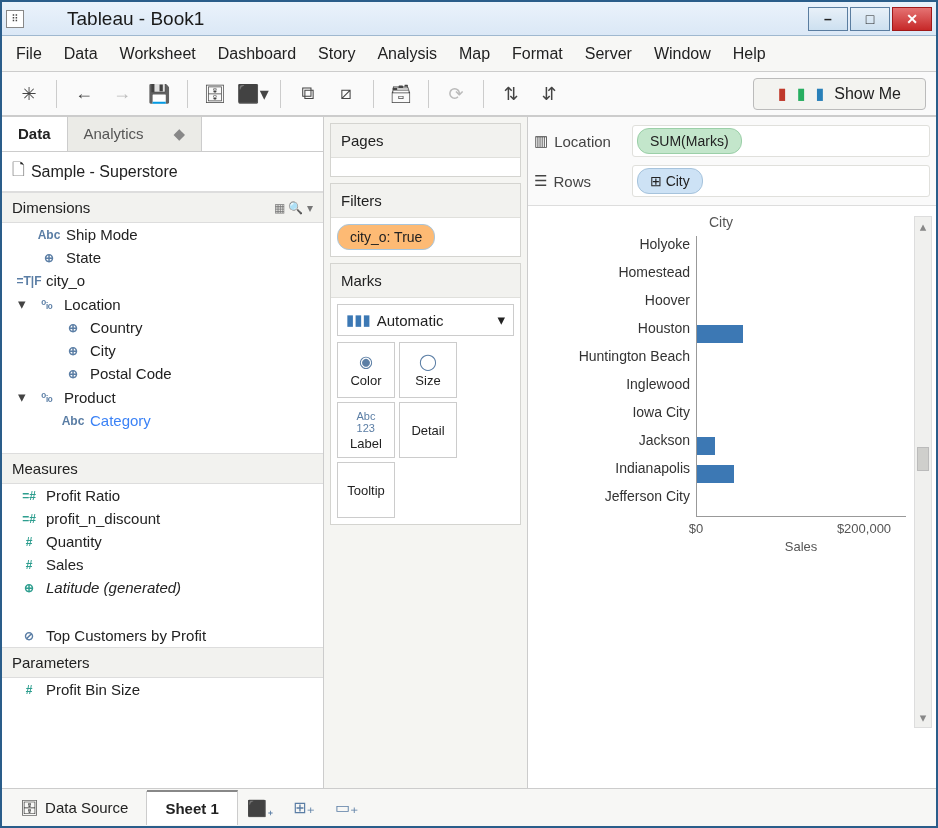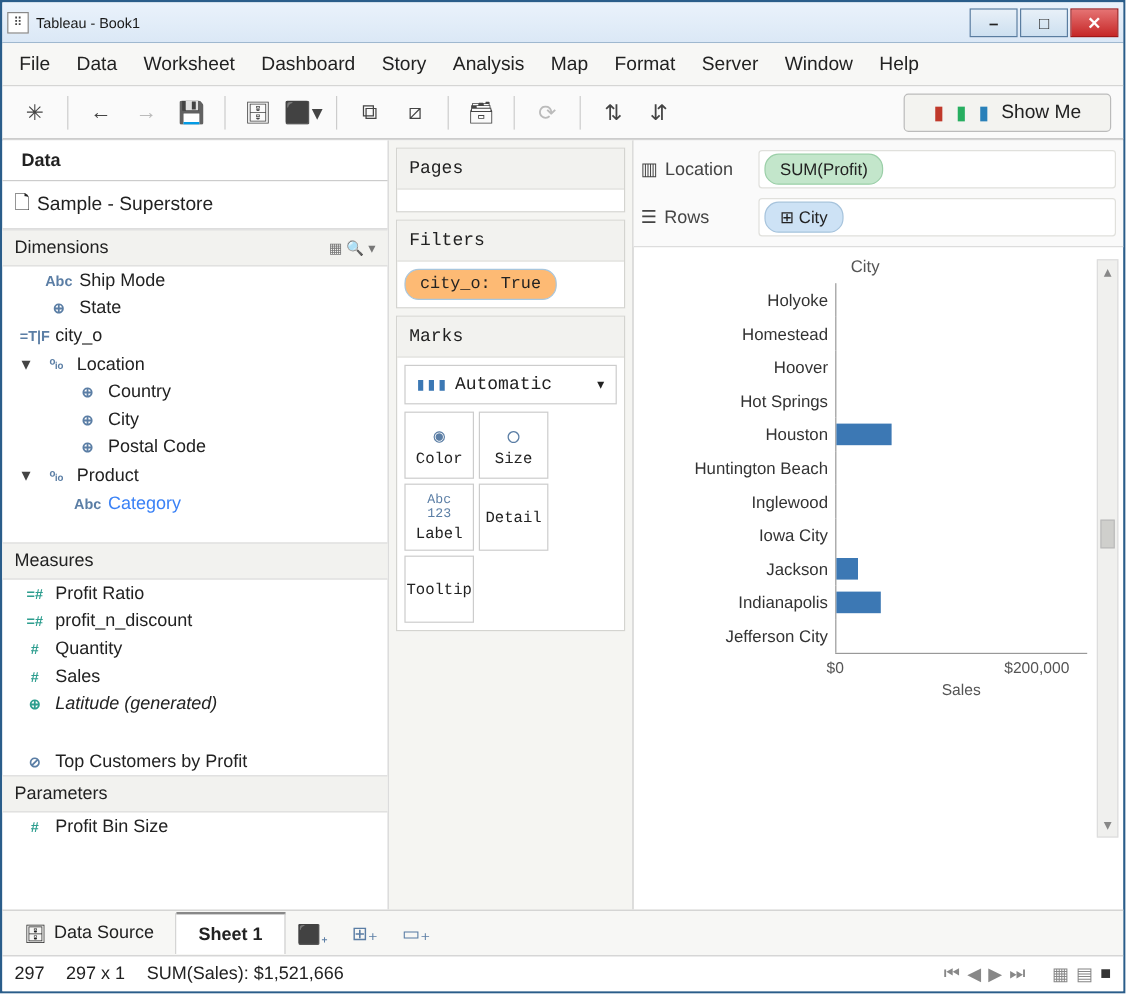--- a/index.html
+++ b/index.html
@@ -1,20 +1,20 @@
 <!DOCTYPE html>
 <html><head>
 <meta charset="utf-8">
 <style>
   * { box-sizing: border-box; }
   body { margin: 0; font-family: "Segoe UI", Arial, sans-serif; font-size: 13px; background: #fff; color: #222; }
   .window { width: 938px; height: 828px; border: 2px solid #2a5d8a; display: flex; flex-direction: column; background: #fff; }
   .titlebar { height: 34px; background: linear-gradient(#eaf2fb, #dbe8f6); display: flex; align-items: center; padding: 0 4px; border-bottom: 1px solid #9fb8cf; }
   .titlebar .ticon { width: 18px; height: 18px; background: #fff; border: 1px solid #888; margin-right: 6px; display:flex;align-items:center;justify-content:center;font-size:10px;color:#444;}
-  .titlebar .title { flex: 1; font-size: 12px; color: #1a1a1a; }
+  .titlebar .title { flex: 1; font-size: 19px; color: #1a1a1a; margin-left: 37px; }
   .winbuttons { display: flex; gap: 2px; }
   .winbtn { width: 40px; height: 24px; border: 1px solid #5a7da0; background: linear-gradient(#e8f0f8,#cde0f0); display:flex;align-items:center;justify-content:center; font-weight:bold; font-size:14px;}
   .winbtn.close { background: linear-gradient(#e57373,#c62828); color:#fff; border-color:#a01818;}
   .menubar { height: 36px; display: flex; align-items: center; gap: 22px; padding: 0 14px; border-bottom: 1px solid #ccc; background: #f7f7f5; font-size:16px;}
   .menubar span { cursor: default; }
   .toolbar { height: 44px; display: flex; align-items: center; padding: 0 10px; gap: 4px; border-bottom:1px solid #ccc; background:#fafafa;}
   .tbtn { width: 34px; height: 30px; display:flex;align-items:center;justify-content:center; border:none; background:transparent; font-size:18px; color:#444;}
   .sep { width:1px; height:28px; background:#ccc; margin: 0 6px;}
   .showme { margin-left:auto; height:32px; padding:0 24px; border:1px solid #bbb; border-radius:4px; background:#f3f3f0; display:flex; align-items:center; gap:10px; font-size:16px;}
   .content { flex:1; display:flex; border-top:1px solid #ccc; min-height:0;}
@@ -27,40 +27,40 @@
   .section-head .tools { margin-left:auto; color:#777; font-size:12px;}
   .fieldlist { overflow:hidden; }
   .field { display:flex; align-items:center; gap:6px; padding:3px 10px 3px 30px; font-size:15px;}
   .field.l0 { padding-left:16px;}
   .field.l1 { padding-left:36px;}
   .field.l2 { padding-left:60px;}
   .ficon { width:22px; display:inline-flex; justify-content:center; color:#5b7ea5; font-size:12px; font-weight:bold;}
   .ficon.teal { color:#2e9e8f;}
   .caret { width:12px; color:#444;}
   .midpane { width: 204px; border-right:1px solid #ccc; background:#f5f5f2; display:flex; flex-direction:column; padding:6px; gap:6px;}
-  .card { background:#fff; border:1px solid #d4d4d0;font-family:Liberation Mono, monospace; }
+  .card { background:#fff; border:1px solid #d4d4d0; }
   .card-head { padding:8px 10px; font-size:15px; background:#f2f2ef; border-bottom:1px solid #e0e0dc;}
   .card-body { padding:6px;}
   .pill { border-radius:12px; padding:4px 12px; font-size:14px; display:inline-block;}
   .pill.blue { background:#fdba74; border:1px solid #a8c6dd;}
   .pill.green { background:#c3e6cb; border:1px solid #9bcfa8;}
   .pill.lblue { background:#cde2f5; border:1px solid #a6c3dc;}
   .marks-select { width:100%; padding:6px 8px; border:1px solid #ccc; background:#fff; display:flex; align-items:center; gap:6px; font-size:15px;}
   .marks-grid { display:flex; flex-wrap:wrap; gap:4px; margin-top:6px;}
   .mark-btn { width:58px; height:56px; border:1px solid #ccc; background:#fff; display:flex; flex-direction:column; align-items:center; justify-content:center; font-size:13px; gap:2px;}
   .mark-btn .mi { font-size:16px; color:#5b7ea5;}
   .rightpane { flex:1; display:flex; flex-direction:column; min-height:0;}
   .shelves { padding:4px 6px; border-bottom:1px solid #ddd; background:#fafafa;}
   .shelf { display:flex; align-items:center; gap:8px; padding:4px 0;}
   .shelf .slabel { width:90px; display:flex; align-items:center; gap:6px; font-size:15px; color:#444;}
   .shelf .swell { flex:1; min-height:28px; border:1px solid #e0e0dc; background:#fff; border-radius:3px; padding:2px 4px;}
   .chart { flex:1; position:relative; padding:8px 30px 8px 8px; min-height:0;}
   .chart-title { text-align:center; font-size:14px; color:#555;}
   .rows { margin-top:6px;}
-  .crow { display:flex; align-items:center; height:28px;}
+  .crow { display:flex; height:28px;}
   .clabel { width:160px; text-align:right; padding-right:6px; font-size:14px; color:#333;}
   .cbararea { flex:1; border-left:1px solid #999; height:100%; display:flex; align-items:center;}
   .cbar { height:18px; background:#3c78b4;}
   .xaxis { margin-left:160px; border-top:1px solid #999; height:40px; position:relative; font-size:13px; color:#555;}
   .xtick { position:absolute; top:4px; transform:translateX(-50%);}
   .xlabel { position:absolute; width:100%; text-align:center; top:22px;}
   .vscrollhint { position:absolute; right:4px; top:10px; bottom:60px; width:18px; background:#f0f0ee; border:1px solid #ddd;}
   .vscrollhint .thumb { position:absolute; left:2px; right:2px; top:45%; height:24px; background:#cfcfcc; border:1px solid #bbb;}
   .sheetbar { height:38px; display:flex; align-items:center; border-top:1px solid #ccc; background:#f7f7f5; font-size:15px;}
   .sheettab { padding:8px 18px; border-right:1px solid #ccc; display:flex; align-items:center; gap:6px;}
@@ -123,20 +123,21 @@
         <span style="color:#27ae60">▮</span>
         <span style="color:#2980b9">▮</span>
       <span>Show Me</span>
     </div>
   </div>
 
   <div class="content">
     <div class="leftpane">
       <div class="tabs">
         <div class="tab">Data</div>
+        <div class="tab inactive"><span>Analytics</span> <span style="float:right;color:#888;margin-left:30px">◆</span></div>
       </div>
       <div class="dsrow">
         <span>🗋</span>
         <span>Sample - Superstore</span>
       </div>
       <div class="section-head">
         <span>Dimensions</span>
         <span class="tools">▦ 🔍 ▾</span>
       </div>
       <div class="fieldlist clip" id="dimlist" style="height:230px;">
@@ -264,21 +265,21 @@
       </div>
     </div>
 
     <div class="rightpane">
       <div class="shelves">
         <div class="shelf">
           <div class="slabel">
               <span>▥</span> 
               <span>Location</span>
             </div>
-          <div class="swell"><span class="pill green">SUM(Profit)</span></div>
+          <div class="swell"><span class="pill green">SUM(Marks)</span></div>
         </div>
         <div class="shelf">
           <div class="slabel">
               <span>☰</span> 
               <span>Rows</span>
             </div>
           <div class="swell"><span class="pill lblue">⊞ <span>City</span></span></div>
         </div>
       </div>
       <div class="chart">
@@ -296,26 +297,20 @@
                 <div class="cbar" style="width:0%"></div>
               </div>
             </div>
             <div class="crow">
               <div class="clabel">Hoover</div>
               <div class="cbararea">
                 <div class="cbar" style="width:0%"></div>
               </div>
             </div>
             <div class="crow">
-              <div class="clabel">Hot Springs</div>
-              <div class="cbararea">
-                <div class="cbar" style="width:0%"></div>
-              </div>
-            </div>
-            <div class="crow">
               <div class="clabel">Houston</div>
               <div class="cbararea">
                 <div class="cbar" style="width:22%"></div>
               </div>
             </div>
             <div class="crow">
               <div class="clabel">Huntington Beach</div>
               <div class="cbararea">
                 <div class="cbar" style="width:0%"></div>
               </div>
@@ -369,28 +364,13 @@
     <div class="sheettab">
         <span>🗄</span>
         <span>Data Source</span>
       </div>
     <div class="sheettab active">Sheet 1</div>
     <div class="minibtn">⬛₊</div>
     <div class="minibtn">⊞₊</div>
     <div class="minibtn">▭₊</div>
   </div>
 
-  <div class="statusbar">
-    <span>297</span>
-    <span>297 x 1</span>
-    <span>SUM(Sales): $1,521,666</span>
-    <span class="ralign">
-      <span>⏮</span>
-      <span>◀</span>
-      <span>▶</span>
-      <span>⏭</span>
-      <span style="width:10px"></span>
-      <span>▦</span>
-      <span>▤</span>
-      <span style="color:#333">■</span>
-    </span>
-  </div>
 </div>
 
 </body></html>

